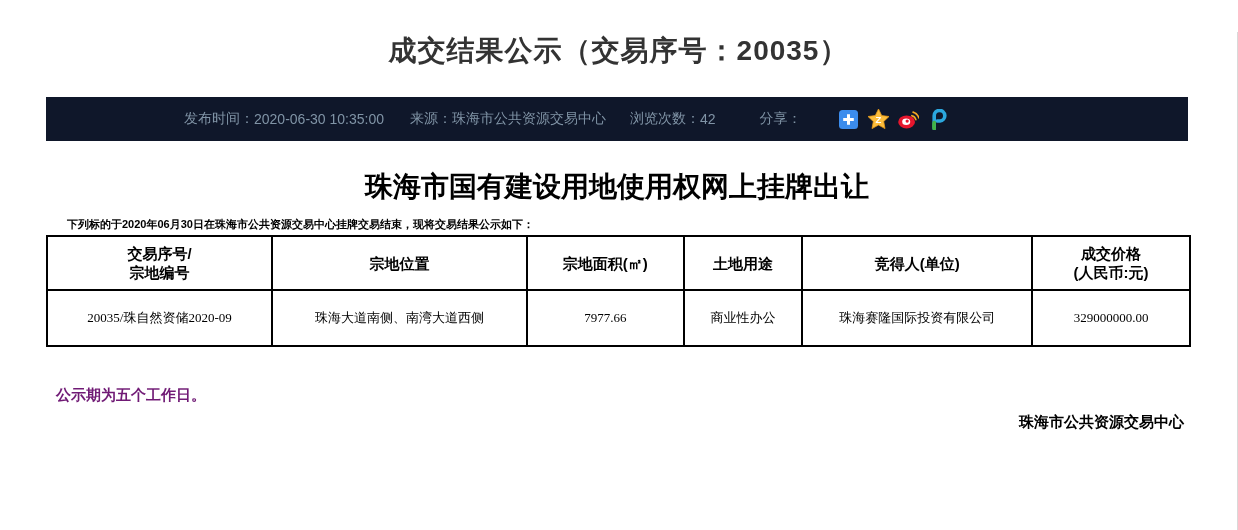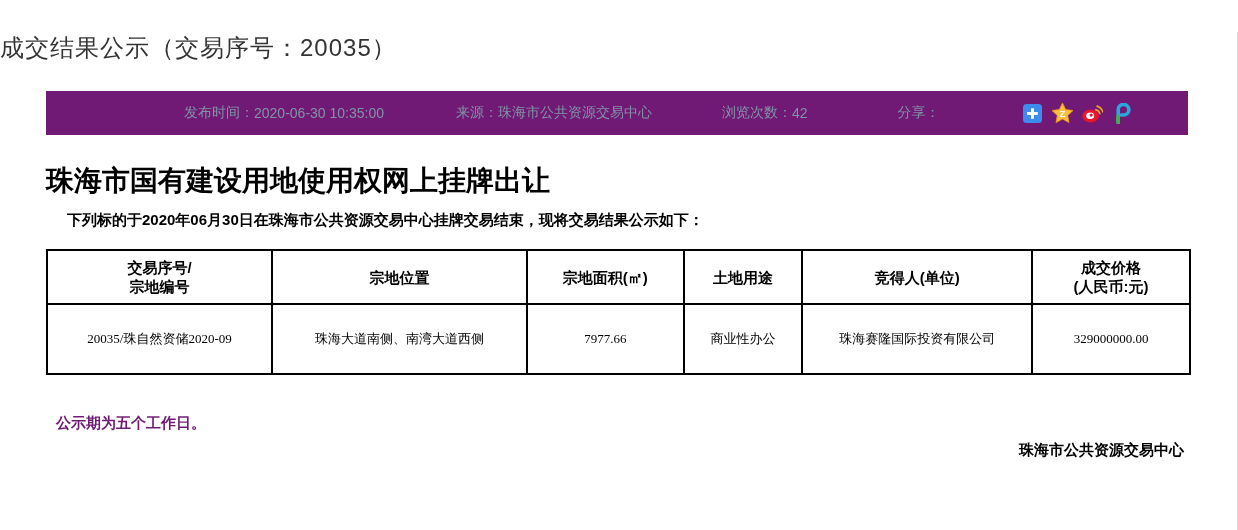--- a/index.html
+++ b/index.html
@@ -10,94 +10,94 @@
     overflow: hidden;
     position: relative;
   }
   .page {
     width: 1238px; height: 530px;
     background: #fff;
     border-right: 1px solid #d9d9d9;
   }
   .page-title {
     margin-top: 32px;
-    text-align: left;
-    font-size: 24px;
-    font-weight: normal;
+    text-align: center;
+    font-size: 28px;
+    font-weight: bold;
     color: #333333;
     letter-spacing: 1px;
   }
   .content {
     width: 1142px;
     margin: 0 auto 0 46px;
   }
   .meta-bar {
     margin-top: 27px;
     height: 44px;
-    background: #701a75;
+    background: #0f172a;
     display: flex;
     align-items: center;
     font-size: 14px;
     color: #8094a6;
     padding-left: 138px;
     white-space: nowrap;
-    gap: 46px;
   }
   .meta-item { display: inline-flex; align-items: center; }
   .meta-src   { margin-left: 26px; }
   .meta-views { margin-left: 24px; }
   .meta-share { margin-left: 44px; }
   .share-icons {
     display: inline-flex;
     align-items: center;
     margin-left: 36px;
     gap: 9px;
   }
   .share-icons .icon {
     display: inline-flex;
     width: 21px; height: 21px;
     align-items: center; justify-content: center;
     cursor: pointer;
   }
   .doc-heading {
     margin-top: 28px;
+    text-align: center;
     font-size: 28px;
     line-height: 35px;
     font-weight: bold;
     color: #000;
   }
   .intro {
     margin-top: 13px;
     padding-left: 21px;
-    font-size: 15px;
+    font-size: 11px;
     font-weight: bold;
     color: #000;
   }
   table.results {
-    margin-top: 19px;
+    margin-top: 3px;
     width: 1145px;
     border-collapse: collapse;
     table-layout: fixed;
   }
   table.results th, table.results td {
     border: 2px solid #000;
     text-align: center;
     vertical-align: middle;
     overflow: hidden;
   }
   table.results th {
     height: 54px;
     font-size: 15px;
     font-weight: bold;
     white-space: pre-line;
     line-height: 19px;
     font-family: "Liberation Sans", sans-serif;
   }
   table.results td {
-    height: 70px;
+    height: 56px;
     font-size: 13px;
     font-weight: normal;
     font-family: "Liberation Serif", serif;
     color: #000;
   }
   .closing {
     margin-top: 36px;
     padding-left: 10px;
     font-size: 15px;
     font-weight: bold;

